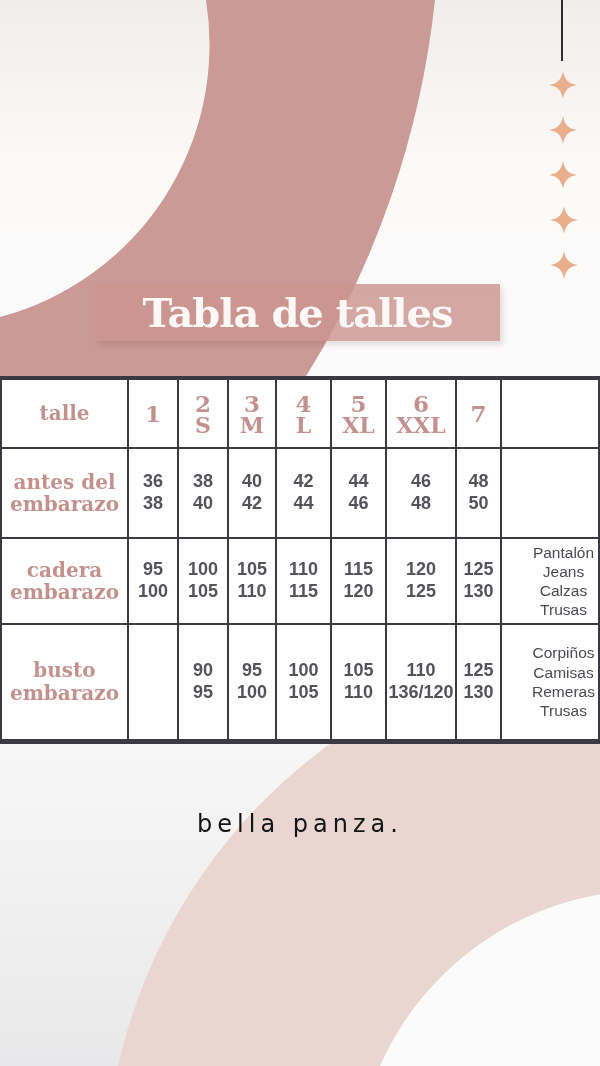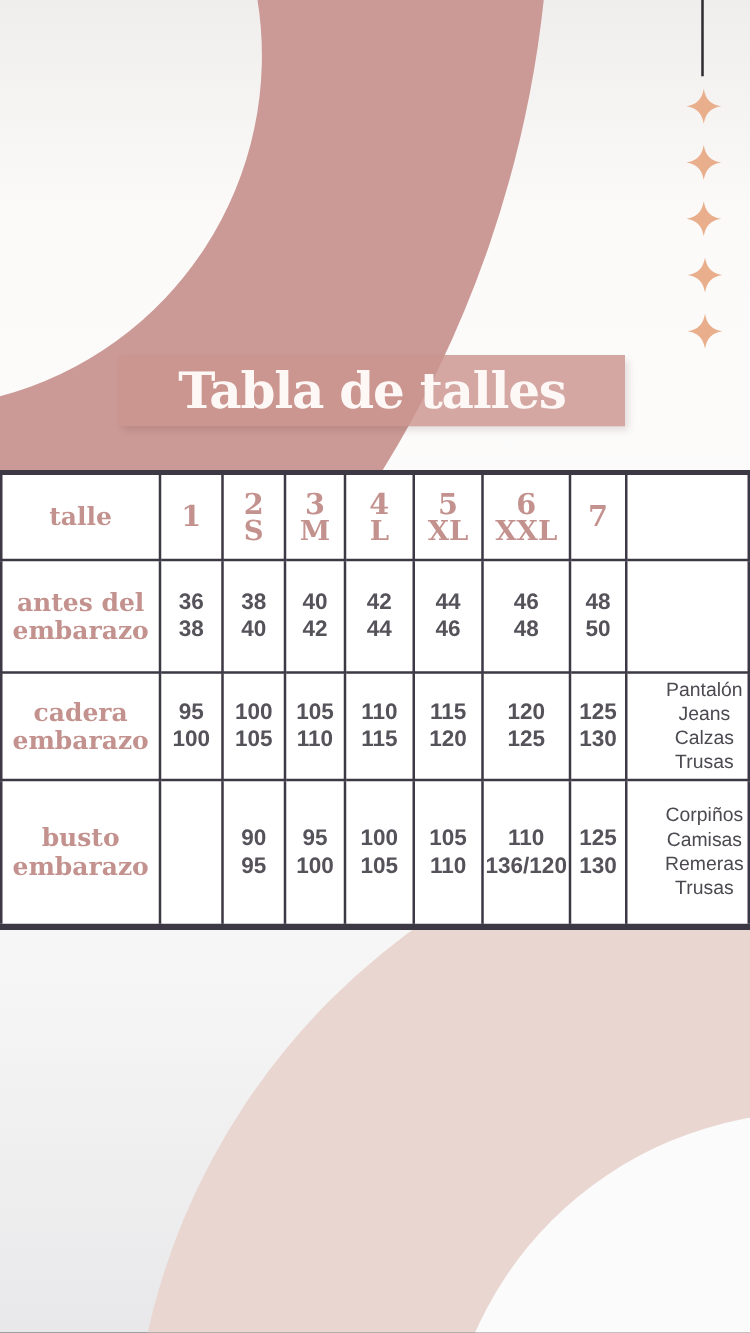--- a/index.html
+++ b/index.html
@@ -236,14 +236,15 @@
         <td class="cat">
           <div>Corpiños</div>
           <div>Camisas</div>
           <div>Remeras</div>
           <div>Trusas</div>
         </td>
       </tr>
     </tbody>
   </table>
 
+  <div class="brand">bella panza.</div>
 
 </div>
 
 </body></html>

